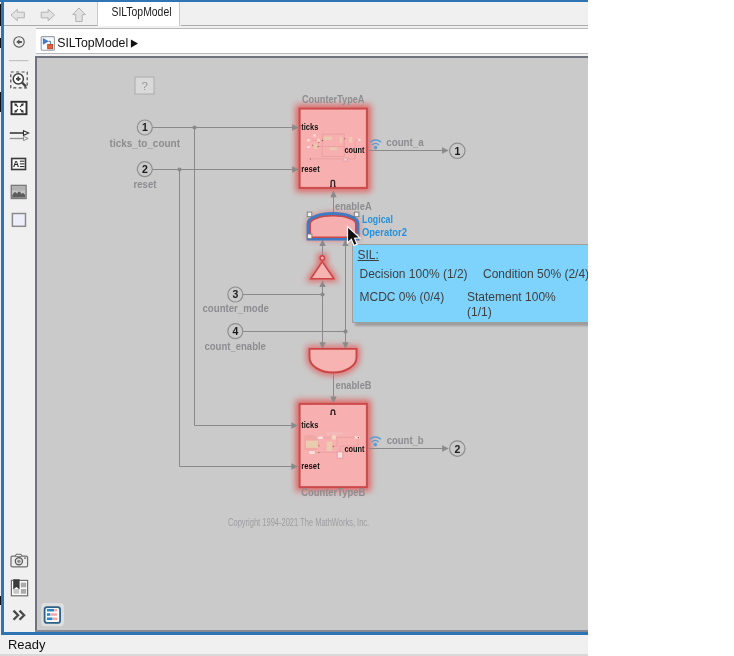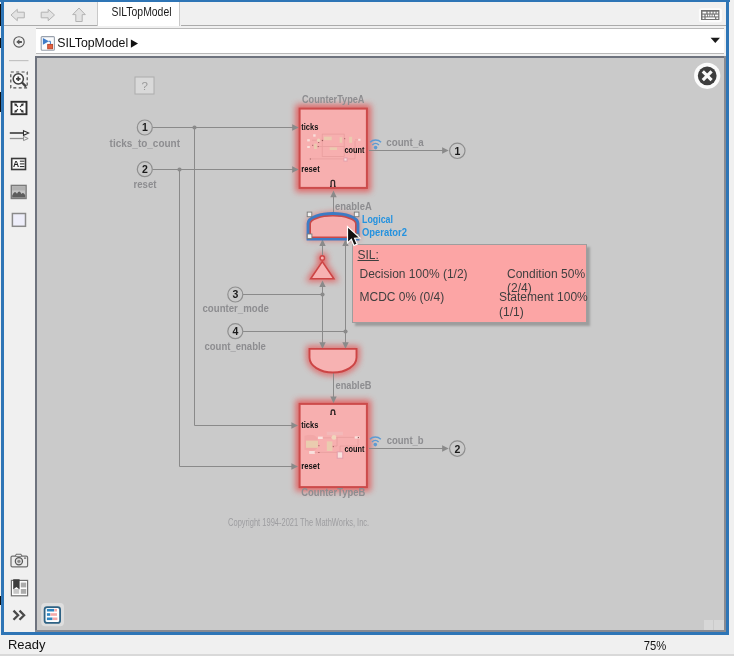--- a/index.html
+++ b/index.html
@@ -1,16 +1,16 @@
 <!DOCTYPE html>
 <html><head>
 <meta charset="utf-8">
 <style>
 html,body{margin:0;padding:0;}
-.page{position:relative;width:734px;height:656px;background:#F0F0F0;overflow:hidden;
+.page{position:relative;width:588px;height:656px;background:#F0F0F0;overflow:hidden;
   font-family:"Liberation Sans",sans-serif;}
 .abs{position:absolute;}
 </style>
 </head>
 <body>
 <div class="page">
 
   <div class="abs" style="left:0;top:0;width:730px;height:2.2px;background:#2E75B6;"></div>
   <div class="abs" style="left:1px;top:0;width:3.2px;height:634.5px;background:#2E75B6;"></div>
   <div class="abs" style="left:725.6px;top:0;width:3.6px;height:634.5px;background:#2E75B6;"></div>
@@ -339,24 +339,24 @@
         <rect x="46.9" y="608.9" width="7.2" height="2.6" fill="#2E86C1"></rect>
           <rect x="54.3" y="608.9" width="2.7" height="2.6" fill="#F5A8A8"></rect>
         <rect x="46.9" y="613.2" width="3.4" height="2.6" fill="#2E86C1"></rect>
           <rect x="50.5" y="613.2" width="6.5" height="2.6" fill="#F5A8A8"></rect>
         <rect x="46.9" y="617.5" width="5.6" height="2.6" fill="#2E86C1"></rect>
           <rect x="52.7" y="617.5" width="4.7" height="2.6" fill="#F5A8A8"></rect>
       </g>
     </g>
   </svg>
 
-  <div class="abs" id="tooltip" style="left:352px;top:244px;width:233px;height:76.5px;background:#fca5a5;border:1px solid #9E9E9E;box-shadow:2.5px 2.5px 2px rgba(120,120,120,0.55);font-size:12px;color:#3F3F3F;">
+  <div class="abs" id="tooltip" style="left:352px;top:244px;width:233px;height:76.5px;background:#7dd3fc;border:1px solid #9E9E9E;box-shadow:2.5px 2.5px 2px rgba(120,120,120,0.55);font-size:12px;color:#3F3F3F;padding-left:16px;">
     <span class="abs" style="left:4.5px;top:3px;text-decoration:underline;">SIL:</span>
     <span class="abs" style="left:6.5px;top:21.5px;">Decision 100% (1/2)</span>
-    <span class="abs" style="left:130px;top:21.5px;margin-left:24px;">Condition 50% (2/4)</span>
+    <span class="abs" style="left:130px;top:21.5px;">Condition 50% (2/4)</span>
     <span class="abs" style="left:6.5px;top:45px;">MCDC 0% (0/4)</span>
-    <span class="abs" style="left:114px;top:45px;width:95px;line-height:14.5px;margin-left:32px;">Statement 100% (1/1)</span>
+    <span class="abs" style="left:114px;top:45px;width:95px;line-height:14.5px;">Statement 100% (1/1)</span>
   </div>
 
   <svg class="abs" style="left:344px;top:223px;" width="22" height="28" viewBox="0 0 22 28">
     <path d="M3.5,3.5 L3.5,20 L7.4,16.4 L9.9,22.5 L13.1,21.1 L10.6,15.2 L15.9,14.9 Z" fill="#111" stroke="#FFFFFF" stroke-width="1.2"></path>
   </svg>
 </div>
 
 </body></html>

